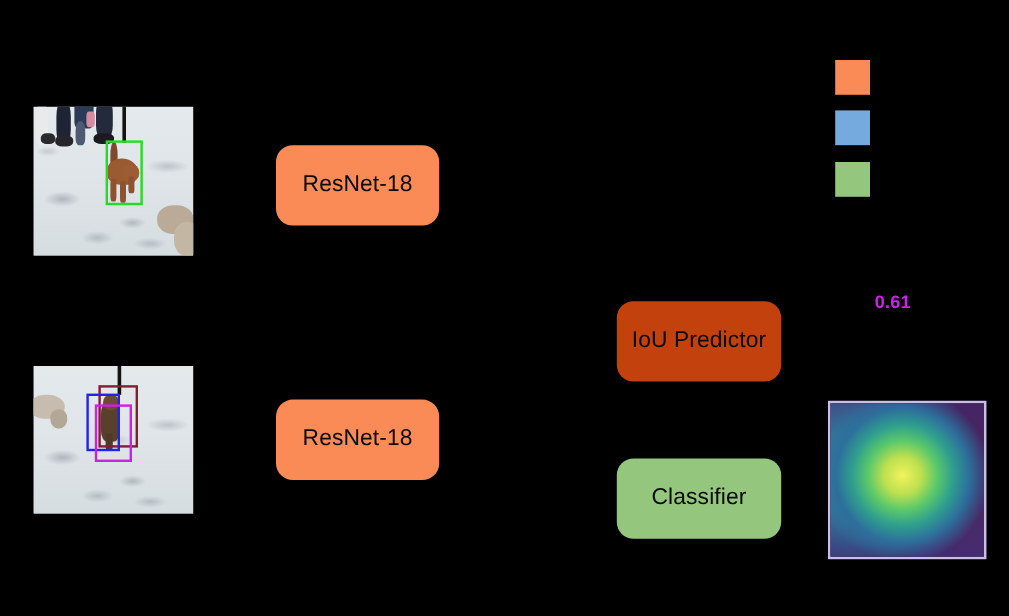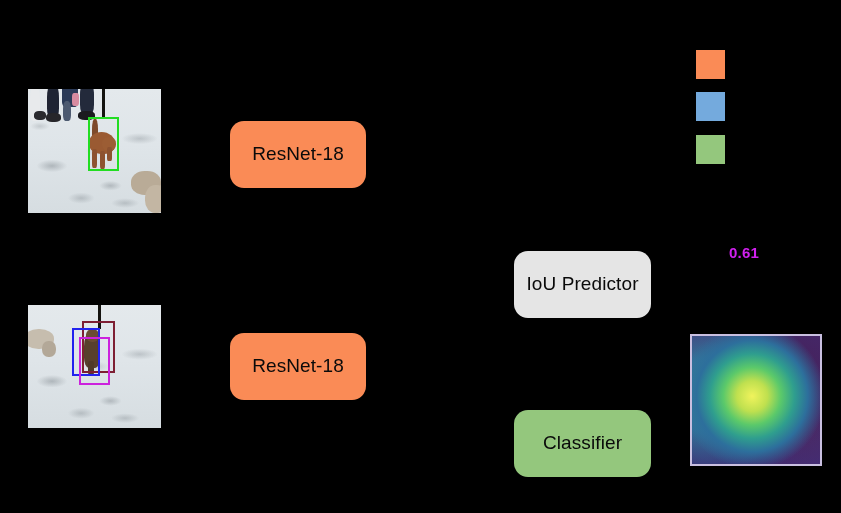--- a/index.html
+++ b/index.html
@@ -27,22 +27,22 @@
     color: #0a0a0a;
     font-size: 19px;
     line-height: 1.18;
     letter-spacing: 0.1px;
     box-sizing: border-box;
     padding: 2px 6px;
   }
   .node-backbone1 { left: 230px; top: 121px; width: 136px; height: 67px; background: #FA8B56; }
   .node-backbone2 { left: 230px; top: 333px; width: 136px; height: 67px; background: #FA8B56; }
   .node-iou-mod   { left: 514px; top: 120px; width: 137px; height: 68px; background: #74AADD; }
-  .node-iou-pred  { left: 514px; top: 251px; width: 137px; height: 67px; background: #e5e5e5; }
-  .node-classif   { left: 514px; top: 382px; width: 137px; height: 67px; background: #94C77D; margin-top: 28px; }
+  .node-iou-pred  { left: 514px; top: 251px; width: 137px; height: 67px; background: #c2410c; }
+  .node-classif   { left: 514px; top: 382px; width: 137px; height: 67px; background: #94C77D; }
 
   
   .frame {
     position: absolute;
     overflow: hidden;
     background: #cfd6da;
   }
   .frame-ref    { left: 28px; top: 89px;  width: 133px; height: 124px; }
   .frame-search { left: 28px; top: 305px; width: 133px; height: 123px; }
 

